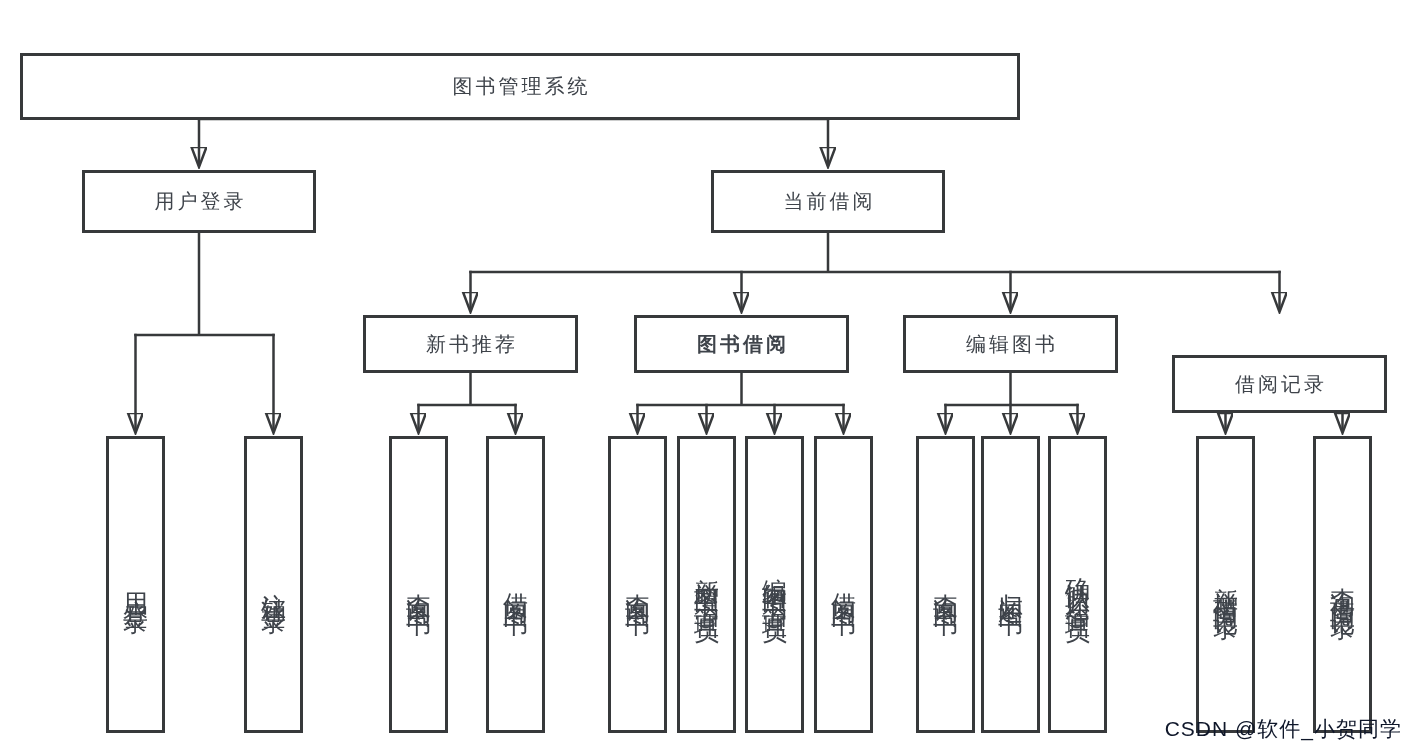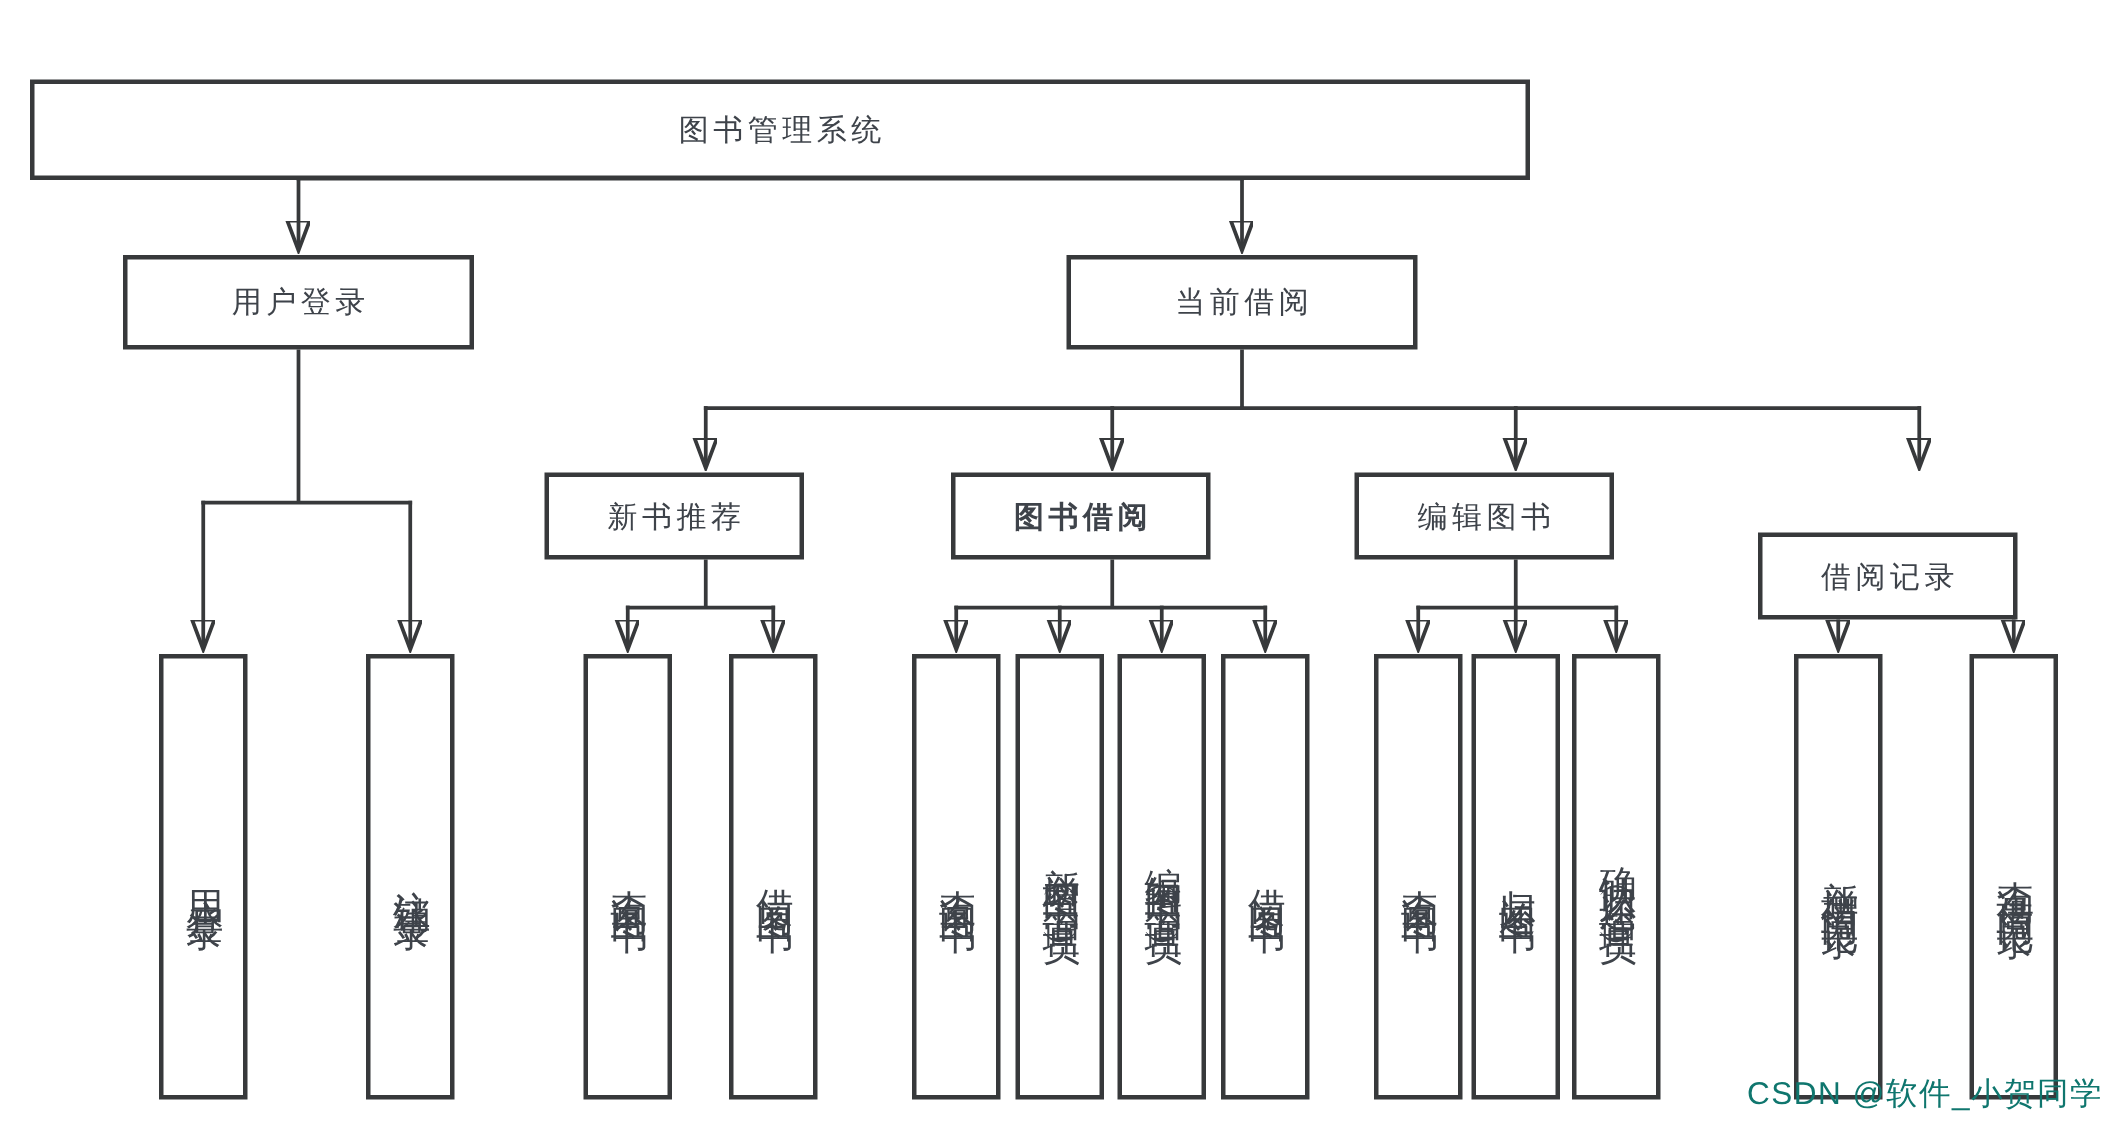--- a/index.html
+++ b/index.html
@@ -41,38 +41,38 @@
     text-align: center;
   }
   .h {
     font-size: 20px;
     letter-spacing: 3px;
     text-indent: 3px;
     white-space: nowrap;
   }
   .root { left: 20px;  top: 13px;  width: 1000px; height: 67px; margin-top: 40px; }
   .l2   { top: 170px; width: 234px; height: 63px; }
-  .l3   { top: 315px; width: 173px; height: 58px; }
+  .l3   { top: 315px; width: 215px; height: 58px; }
   .v {
     top: 436px;
     width: 59px;
     height: 297px;
     writing-mode: vertical-rl;
     text-orientation: mixed;
     font-size: 25px;
     letter-spacing: 6px;
     line-height: 1;
   }
   .watermark {
     position: absolute;
     right: 3px;
     bottom: 4px;
     font-size: 21px;
     letter-spacing: 1px;
-    color: #0f766e;
+    color: #0f172a;
     white-space: nowrap;
   }
 </style>
 </head>
 <body>
 
 <div class="canvas">
 
   <svg class="edges" viewBox="0 0 1405 747" xmlns="http://www.w3.org/2000/svg">
     <defs>

